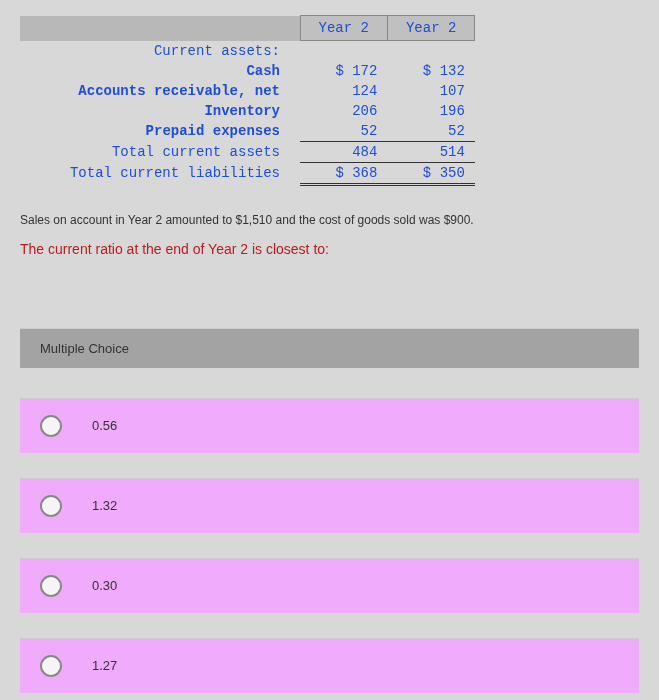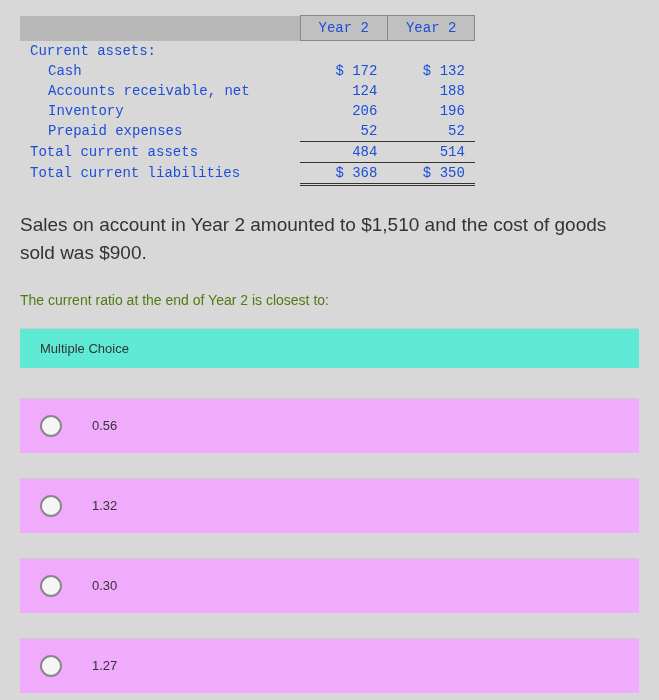--- a/index.html
+++ b/index.html
@@ -28,61 +28,62 @@
     }
     .financial-table th {
       font-weight: normal;
       padding: 4px 10px;
       text-align: center;
     }
     .financial-table td {
       padding: 2px 10px;
     }
     .financial-table .label-col {
-      text-align: left;
+      text-align: right;
       min-width: 280px;
       padding-right: 20px;
     }
     .financial-table .val-col {
       text-align: right;
       min-width: 70px;
     }
     .financial-table .header-row th.hdr {
       background: #c0c0c0;
       border: 1px solid #888;
       padding: 4px 18px;
     }
     .financial-table .header-row th.lbl {
       background: #b8b8b8;
     }
     .indent {
       padding-left: 28px !important;
+      font-weight: bold;
     }
     .border-bottom {
       border-bottom: 1px solid #333;
     }
     .dbl-border {
       border-bottom: 3px double #333;
     }
     .question-text {
-      font-size: 19px;
+      font-size: 12px;
       color: #333;
-      margin-bottom: 24px;
+      margin-bottom: 12px;
       line-height: 1.5;
     }
     .prompt-text {
       font-size: 14px;
-      color: #4d7c0f;
-      margin-bottom: 20px;
+      color: #b91c1c;
+      margin-bottom: 71px;
     }
     .mc-label {
       font-size: 13px;
       color: #333;
       padding: 12px 20px;
-      background: #5eead4;
+      background: #a3a3a3;
       margin-bottom: 30px;
       border-top: 1px solid #ccc;
     }
     .mc-option {
       display: flex;
       align-items: center;
       padding: 16px 20px;
       background: #f0abfc;
       margin-bottom: 25px;
       border-top: 1px solid #ccc;
@@ -118,21 +119,21 @@
       <td class="val-col"></td>
     </tr>
     <tr>
       <td class="label-col indent">Cash</td>
       <td class="val-col">$ 172</td>
       <td class="val-col">$ 132</td>
     </tr>
     <tr>
       <td class="label-col indent">Accounts receivable, net</td>
       <td class="val-col">124</td>
-      <td class="val-col">188</td>
+      <td class="val-col">107</td>
     </tr>
     <tr>
       <td class="label-col indent">Inventory</td>
       <td class="val-col">206</td>
       <td class="val-col">196</td>
     </tr>
     <tr>
       <td class="label-col indent">Prepaid expenses</td>
       <td class="val-col border-bottom">52</td>
       <td class="val-col border-bottom">52</td>

